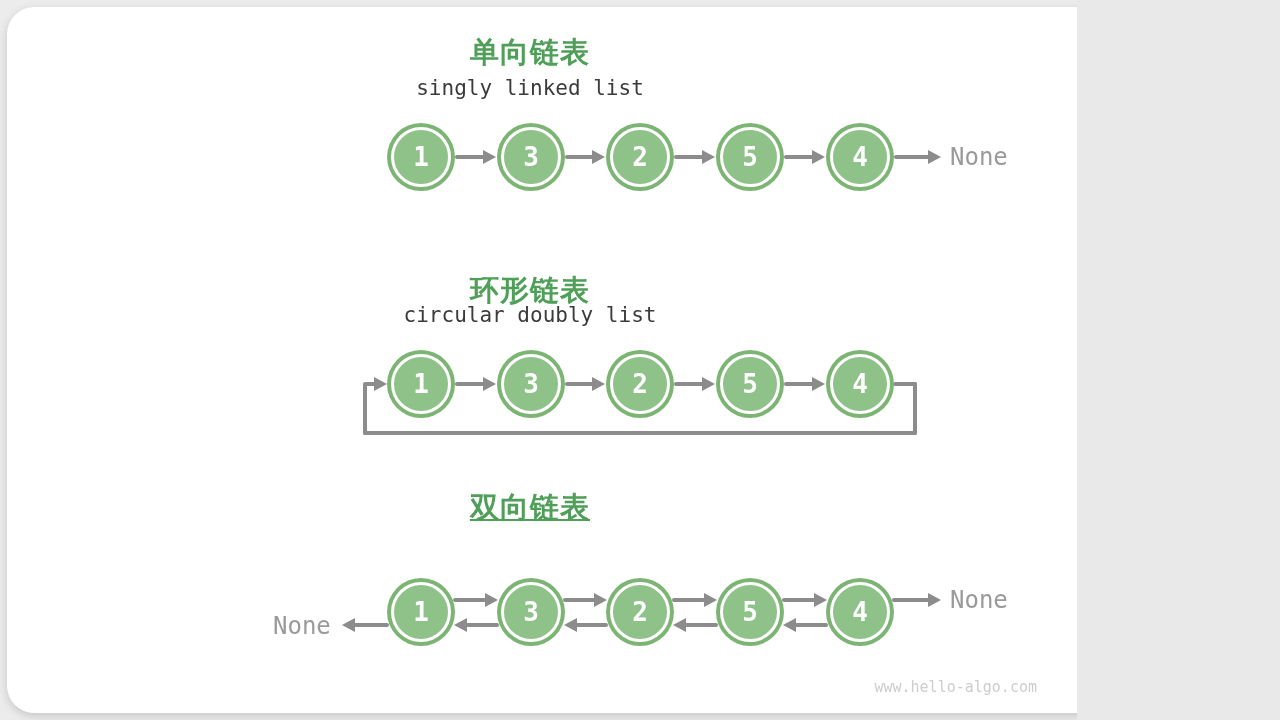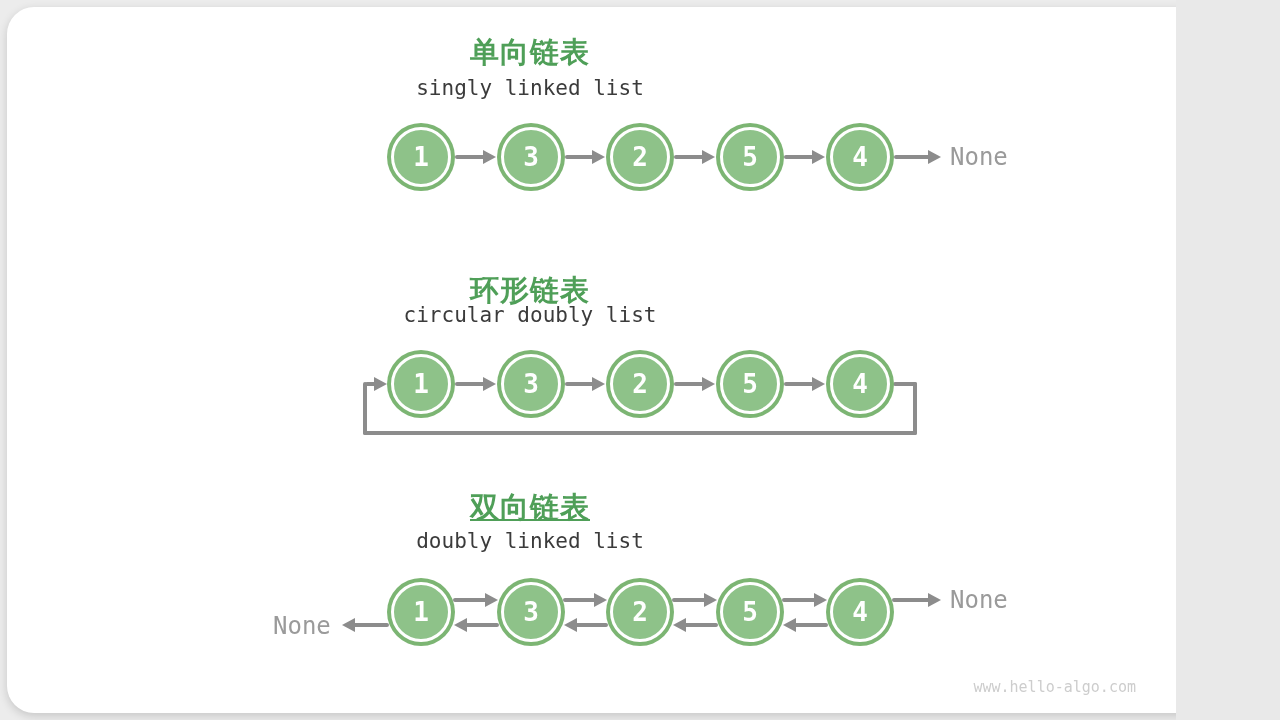--- a/index.html
+++ b/index.html
@@ -1,16 +1,16 @@
 <!DOCTYPE html>
 <html style="--title-green: #4f9f58; --node-fill: #8ec289; --node-ring: #7cb573; --arrow-gray: #8c8c8c; --none-gray: #9a9a9a; --subtitle-dark: #3b3b3b; --watermark-gray: #cdcdcd;"><head>
 <meta charset="utf-8">
 <style>
   html,body{margin:0;padding:0;background:#e9e9e9;}
-  .canvas{position:relative;width:1176px;height:720px;background:#ececec;overflow:hidden;
+  .canvas{position:relative;width:1077px;height:720px;background:#ececec;overflow:hidden;
           font-family:"Liberation Sans","DejaVu Sans",sans-serif;}
   .card{position:absolute;left:7px;top:7px;width:1266px;height:706px;background:#ffffff;
         border-radius:27px;box-shadow:0 3px 10px rgba(0,0,0,0.16);}
   .sec-title{position:absolute;left:330px;width:400px;text-align:center;line-height:30px;
              font-size:29px;font-weight:700;letter-spacing:1px;color:var(--title-green,#4f9f58);}
   .t1{top:37px;} .t2{top:275px;} .t3{top:492px;text-decoration:underline;}
   .sec-sub{position:absolute;left:280px;width:500px;text-align:center;line-height:26px;
            font-family:"DejaVu Sans Mono","Liberation Mono",monospace;font-size:21px;
            color:var(--subtitle-dark,#3b3b3b);}
   .u1{top:75px;} .u2{top:302px;} .u3{top:528px;}
@@ -39,21 +39,20 @@
 <div class="canvas">
   <div class="card"></div>
 
   <div class="sec-title t1">单向链表</div>
   <div class="sec-sub u1">singly linked list</div>
 
   <div class="sec-title t2">环形链表</div>
   <div class="sec-sub u2">circular doubly list</div>
 
   <div class="sec-title t3">双向链表</div>
-  <div class="sec-sub u3">doubly linked list</div>
 
   <div id="layer">
       <div class="seg" style="left: 455px; top: 155px; width: 31px; height: 4px;"></div>
       <div class="head hr" style="top: 150px; left: 483px;"></div>
       <div class="seg" style="left: 565px; top: 155px; width: 30px; height: 4px;"></div>
       <div class="head hr" style="top: 150px; left: 592px;"></div>
       <div class="seg" style="left: 674px; top: 155px; width: 31px; height: 4px;"></div>
       <div class="head hr" style="top: 150px; left: 702px;"></div>
       <div class="seg" style="left: 784px; top: 155px; width: 31px; height: 4px;"></div>
       <div class="head hr" style="top: 150px; left: 812px;"></div>

